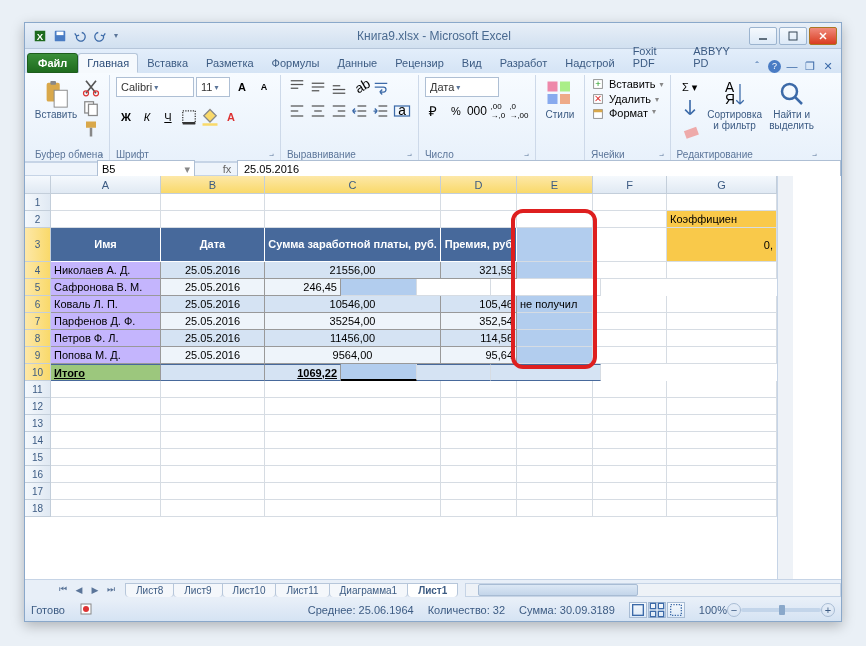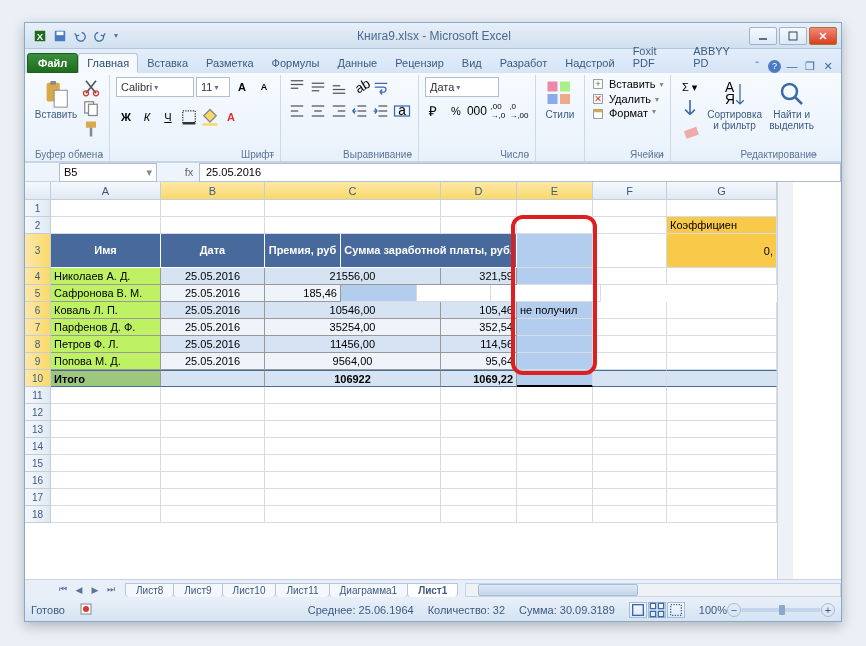--- a/index.html
+++ b/index.html
@@ -23,34 +23,34 @@
 .filetab { background: linear-gradient(#3a8f3a,#1e6b1e); color: #fff; padding: 3px 10px; border-radius: 3px 3px 0 0; border: 1px solid #1d5d1d; font-weight: bold; }
 .tab { padding: 3px 8px; color: #3c5b83; border: 1px solid transparent; }
 .tab.active { background: #f5f9fd; border: 1px solid #b6c6da; border-bottom-color: #f5f9fd; border-radius: 3px 3px 0 0; color: #2a4b78; }
 .tabhelp { margin-left: auto; display: flex; gap: 4px; padding-right: 6px; align-items: center; }
 .tabhelp span { width: 14px; height: 14px; display: flex; align-items: center; justify-content: center; color: #3c6aa8; }
 
 .ribbon { display: flex; height: 88px; background: linear-gradient(#f7fbff,#e8f1fb); padding: 2px 4px 0 4px; }
 .group { border-right: 1px solid #cdd9e9; padding: 2px 6px 0 6px; display: flex; flex-direction: column; }
 .group:last-child { border-right: none; }
 .group-body { flex: 1; display: flex; gap: 4px; align-items: flex-start; }
-.group-label { text-align: right; color: #5b7599; font-size: 10px; padding: 1px 0; position: relative; }
+.group-label { text-align: left; color: #5b7599; font-size: 10px; padding: 1px 0; position: relative; }
 .group-label::after { content: "⌐"; position: absolute; right: 0; bottom: 1px; font-size: 8px; color: #5b7599; transform: scaleX(-1) scaleY(-1); }
 .bigbtn { display: flex; flex-direction: column; align-items: center; justify-content: center; width: 42px; padding-top: 2px; }
 .bigbtn .ico { width: 30px; height: 30px; display: flex; align-items: center; justify-content: center; }
 .bigbtn .lbl { font-size: 10px; color: #3c5b83; text-align: center; line-height: 1.1; }
 .btncol { display: flex; flex-direction: column; gap: 1px; }
 .smbtn { width: 20px; height: 20px; display: flex; align-items: center; justify-content: center; border-radius: 2px; }
 .combo { height: 20px; border: 1px solid #aebfd4; background: #fff; display: flex; align-items: center; padding: 0 4px; font-size: 11px; color: #333; }
 .combo .dd { margin-left: 2px; color: #5b7599; font-size: 8px; }
 .fontrow { display: flex; gap: 2px; margin-bottom: 6px; }
 .btnrow { display: flex; gap: 1px; }
 
 
-.fbar { height: 20px; display: flex; align-items: center; background: #eef4fb; border-bottom: 1px solid #c6d4e6; border-top: 1px solid #c6d4e6; }
+.fbar { height: 14px; display: flex; align-items: center; background: #eef4fb; border-bottom: 1px solid #c6d4e6; border-top: 1px solid #c6d4e6; padding-left: 38px; }
 .namebox { width: 98px; height: 19px; background: #fff; border: 1px solid #aebfd4; margin: 0 2px 0 34px; display: flex; align-items: center; padding: 0 4px; }
 .namebox .dd { margin-left: auto; color: #888; }
 .fxarea { display: flex; align-items: center; flex: 1; }
 .fxbtn { width: 20px; height: 18px; display: flex; align-items: center; justify-content: center; color: #666; }
 .fxinput { flex: 1; height: 19px; background: #fff; border: 1px solid #aebfd4; padding: 0 6px; display: flex; align-items: center; }
 
 
 .gridwrap { flex: 1; display: flex; overflow: hidden; background: #fff; }
 .grid { display: flex; flex-direction: column; position: relative; }
 .colheaders { display: flex; height: 18px; }
@@ -58,28 +58,28 @@
 .ch { background: linear-gradient(#f5f9fd,#e0e9f3); border-right: 1px solid #c3ceda; border-bottom: 1px solid #c3ceda; display: flex; align-items: center; justify-content: center; color: #3c5b83; }
 .ch.sel { background: linear-gradient(#fde8a8,#f9d96a); }
 .rows { flex: 1; overflow: hidden; }
 .row { display: flex; height: 17px; }
 .row.tall { height: 34px; }
 .rh { width: 26px; background: linear-gradient(90deg,#f5f9fd,#e0e9f3); border-right: 1px solid #c3ceda; border-bottom: 1px solid #c3ceda; display: flex; align-items: center; justify-content: center; color: #3c5b83; font-size: 10px; }
 .rh.sel { background: linear-gradient(90deg,#fde8a8,#f9d96a); }
 .cell { border-right: 1px solid #d6dce3; border-bottom: 1px solid #d6dce3; display: flex; align-items: center; padding: 0 3px; overflow: hidden; white-space: nowrap; color: #000; font-size: 11px; }
 .cell.hdr { background: #47699b; color: #fff; font-weight: bold; justify-content: center; text-align: left; line-height: 1.1; white-space: normal; border-right: 1px solid #fff; border-bottom: 1px solid #fff; }
 .cell.name { border-right: 1px solid #999; border-bottom: 1px solid #999; }
-.cell.namecol { background: #bef264; }
+.cell.namecol { background: #c4b5fd; }
 .cell.date { justify-content: center; }
 .cell.num { justify-content: center; }
 .cell.numr { justify-content: flex-end; }
 .cell.sel { background: #b2cdee; }
 .alt1 { background: #d5e3f3; }
 .alt2 { background: #eef4fa; }
-.totrow .cell.name { background: #9cc77d; font-weight: bold; }
+.totrow .cell.name { background: #9cc77d; font-weight: bold; text-decoration: underline; }
 .totrow .cell:not(.sel) { background: #d5e3f3; border-top: 1px solid #47699b; border-bottom: 1px solid #47699b; font-weight: bold; }
 .cell.gold { background: #f9c94a; }
 
 .highlight { position: absolute; border: 4px solid #de1f1f; border-radius: 12px; pointer-events: none; }
 
 
 .cA { width: 110px; } .cB { width: 104px; } .cC { width: 176px; } .cD { width: 76px; } .cE { width: 76px; } .cF { width: 74px; } .cG { width: 110px; }
 
 .vscroll { width: 16px; background: #eef2f7; border-left: 1px solid #c6d4e6; }
 
@@ -493,42 +493,42 @@
             <div class="cell cD"></div>
             <div class="cell cE"></div>
             <div class="cell cF"></div>
             <div class="cell cG gold">Коэффициен</div>
           </div>
 
         <div class="row tall">
             <div class="rh sel">3</div>
           <div class="cell cA hdr">Имя</div>
           <div class="cell cB hdr">Дата</div>
+          <div class="cell cC hdr">Сумма заработной платы, руб.</div>
           <div class="cell cD hdr">Премия, руб</div>
-          <div class="cell cC hdr">Сумма заработной платы, руб.</div>
           <div class="cell cE sel"></div>
           <div class="cell cF"></div>
           <div class="cell cG gold numr">0,</div>
         </div>
 
         <div class="row">
             <div class="rh sel">4</div>
             <div class="cell cA name namecol">Николаев А. Д.</div>
             <div class="cell cB name alt1 date">25.05.2016</div>
             <div class="cell cC name alt1 num">21556,00</div>
             <div class="cell cD name alt1 numr">321,59</div>
             <div class="cell cE sel"></div>
             <div class="cell cF"></div>
             <div class="cell cG"></div>
           </div>
         <div class="row">
             <div class="rh sel">5</div>
             <div class="cell cA name namecol">Сафронова В. М.</div>
             <div class="cell cB name alt2 date">25.05.2016</div>
-            <div class="cell cD name alt2 numr">185,46</div>
+            <div class="cell cD name alt2 numr">246,45</div>
             <div class="cell cE sel"></div>
             <div class="cell cF"></div>
             <div class="cell cG"></div>
           </div>
         <div class="row">
             <div class="rh sel">6</div>
             <div class="cell cA name namecol">Коваль Л. П.</div>
             <div class="cell cB name alt1 date">25.05.2016</div>
             <div class="cell cC name alt1 num">10546,00</div>
             <div class="cell cD name alt1 numr">105,46</div>
@@ -564,21 +564,20 @@
             <div class="cell cD name alt2 numr">95,64</div>
             <div class="cell cE sel"></div>
             <div class="cell cF"></div>
             <div class="cell cG"></div>
           </div>
 
         <div class="row totrow">
             <div class="rh sel">10</div>
             <div class="cell cA name" style="background:#9cc77d;font-weight:bold">Итого</div>
             <div class="cell cB name"></div>
-            <div class="cell cC name num">106922</div>
             <div class="cell cD name numr">1069,22</div>
             <div class="cell cE sel" style="border-bottom:2px solid #000"></div>
             <div class="cell cF"></div>
             <div class="cell cG"></div>
           </div>
 
         <div class="row">
             <div class="rh">11</div>
             <div class="cell cA"></div>
             <div class="cell cB"></div>

